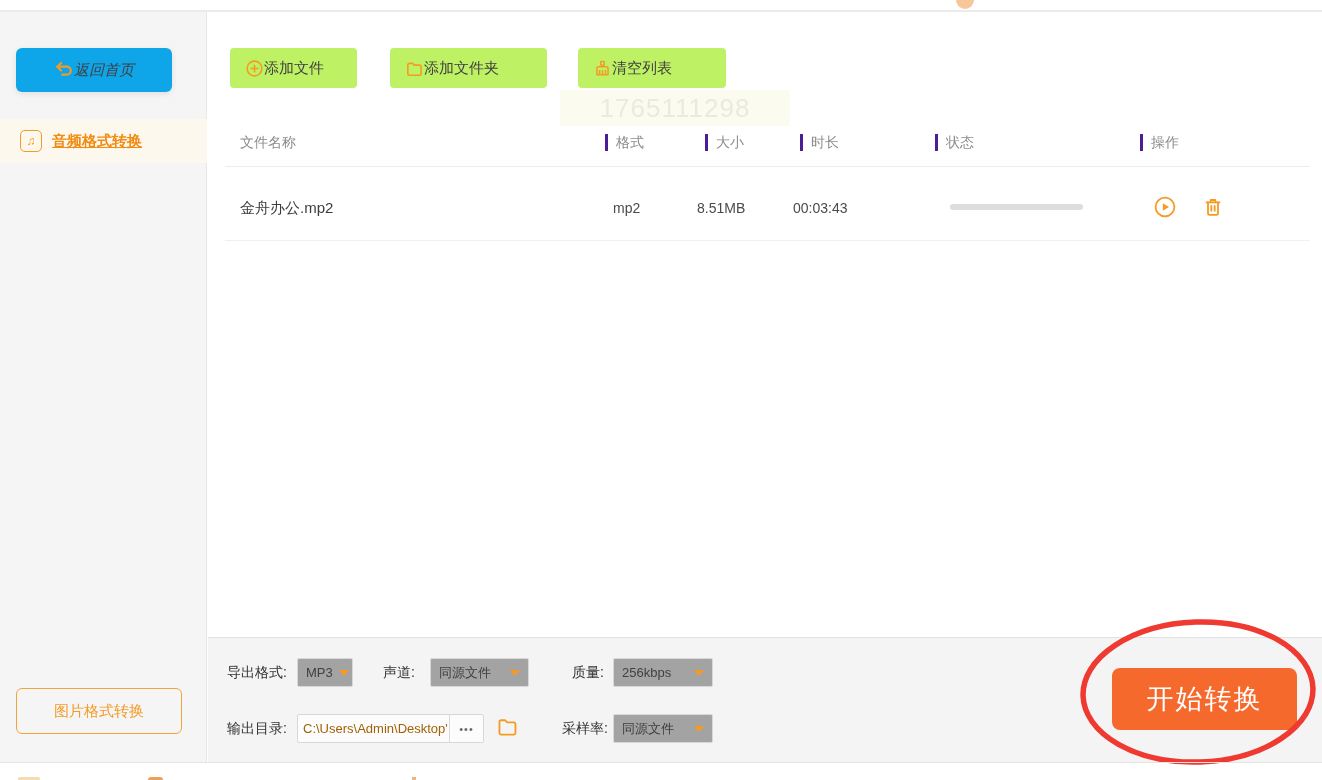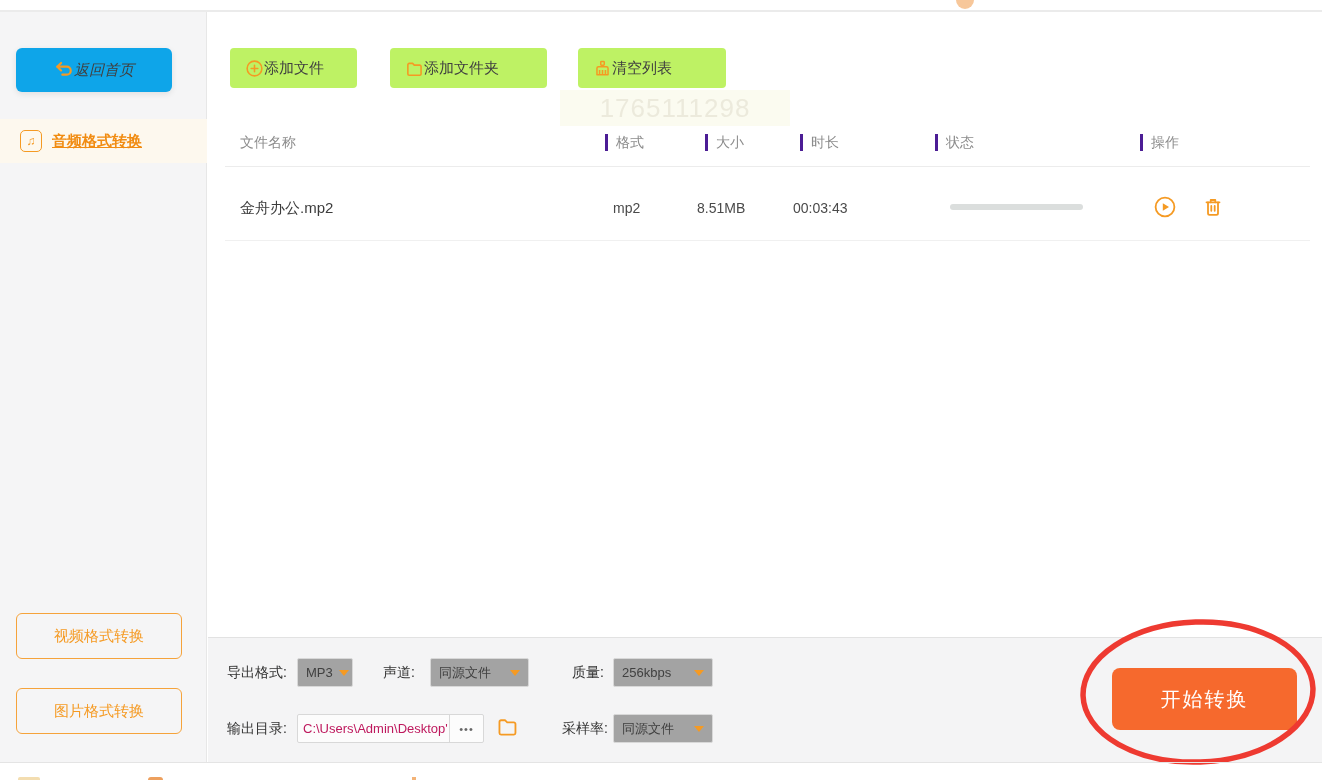--- a/index.html
+++ b/index.html
@@ -43,26 +43,26 @@
   .panel{left:208px;top:637px;width:1114px;height:126px;background:#f4f4f5;
          border-top:1px solid #e2e2e2;box-sizing:border-box;}
   .setlabel{font-size:14px;color:#333;line-height:29px;}
   .selbox{height:29px;border:1px solid #d8d8d8;border-radius:2px;background:#a3a3a3;display:flex;
           align-items:center;justify-content:space-between;padding:0 8px;box-sizing:border-box;
           font-size:13px;color:#404040;cursor:pointer;}
   .caret{width:0;height:0;border-left:5px solid transparent;border-right:5px solid transparent;
          border-top:6.5px solid #f59a23;flex:none;margin-left:6px;}
   .pathbox{left:297px;top:714px;width:187px;height:29px;border:1px solid #d8d8d8;border-radius:2px;
            background:#fcfcfc;display:flex;align-items:stretch;box-sizing:border-box;cursor:pointer;}
-  .pathval{flex:1;font-size:13px;color:#be185d;line-height:27px;padding:0 5px;white-space:nowrap;
+  .pathval{flex:1;font-size:13px;color:#a16207;line-height:27px;padding:0 5px;white-space:nowrap;
            overflow:hidden;}
   .morebtn{width:33px;border-left:1px solid #d8d8d8;display:flex;align-items:center;justify-content:center;
            color:#666;font-size:11px;letter-spacing:1px;cursor:pointer;}
   .startbtn{left:1112px;top:668px;width:185px;height:62px;background:#f6692d;border-radius:8px;color:#fff;
-            font-size:20px;letter-spacing:2px;display:flex;align-items:center;justify-content:center;cursor:pointer;}
+            font-size:27px;letter-spacing:2px;display:flex;align-items:center;justify-content:center;cursor:pointer;}
   .baseline{left:0;top:762px;width:1322px;height:1px;background:#e4e4e4;}
   
   .rem1{left:18px;top:777px;width:22px;height:3px;background:#f3ddb0;border-radius:2px 2px 0 0;}
   .rem2{left:148px;top:777px;width:15px;height:3px;background:#eda05e;border-radius:8px 8px 0 0;}
   .rem3{left:412px;top:777px;width:4px;height:3px;background:#f3b377;}
   .annot{pointer-events:none;}
 </style>
 </head>
 <body>
 
@@ -81,23 +81,20 @@
       </svg>
     </span>
     <span>返回首页</span>
   </div>
 
   <div class="abs navitem">
     <span class="notebox">♫</span>
     <span class="navlabel">音频格式转换</span>
   </div>
 
-  <div class="abs ghostbtn" style="top:613px;">
-    <span>视频格式转换</span>
-  </div>
   <div class="abs ghostbtn" style="top:688px;">
     <span>图片格式转换</span>
   </div>
 
   <div class="abs toolbtn" style="left:230px;width:127px;">
     <span class="icon">
       <svg width="19" height="19" viewBox="0 0 24 24" fill="none" stroke="currentColor" stroke-width="2" stroke-linecap="round">
         <circle cx="12" cy="12" r="9.3"></circle>
           <path d="M12 7.8 v8.4 M7.8 12 h8.4"></path>
       </svg>

